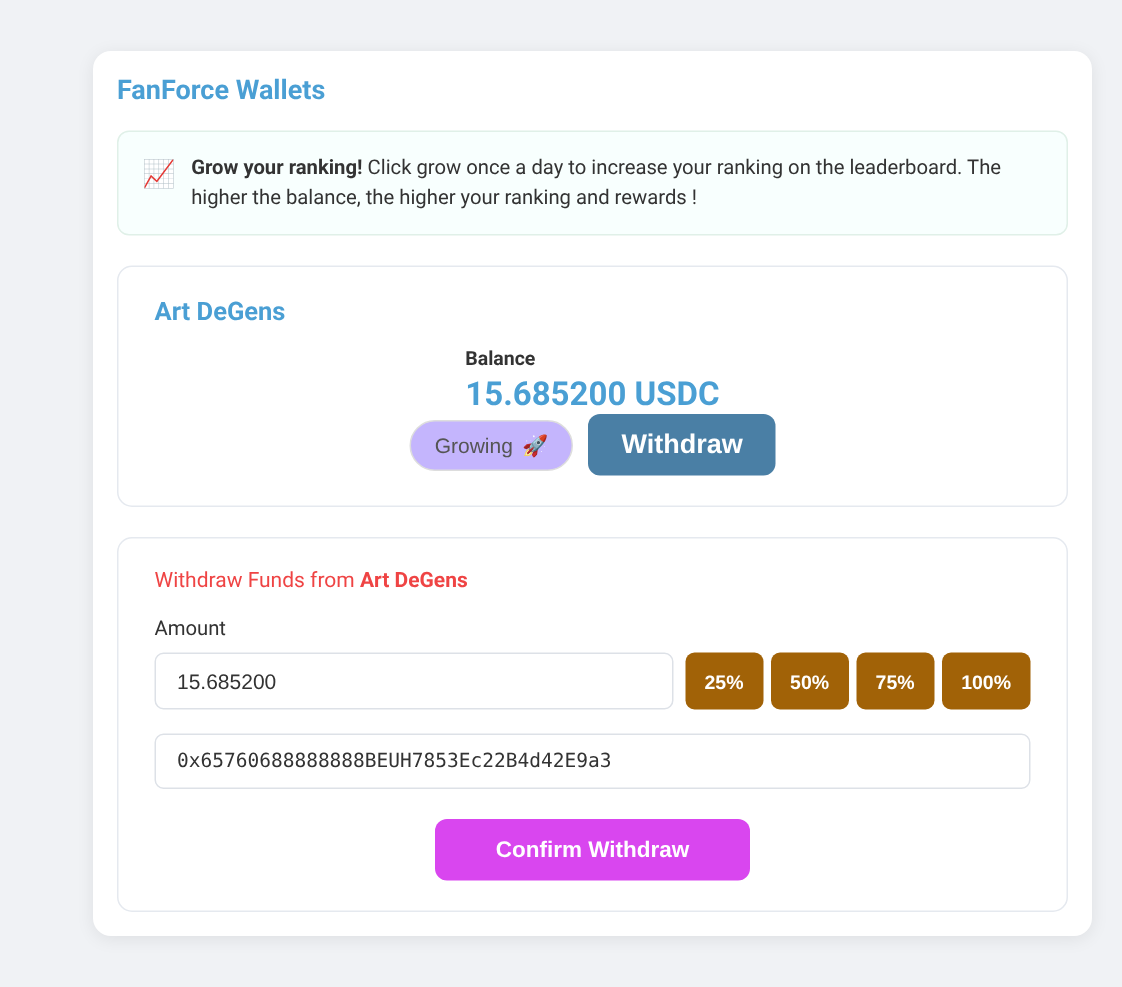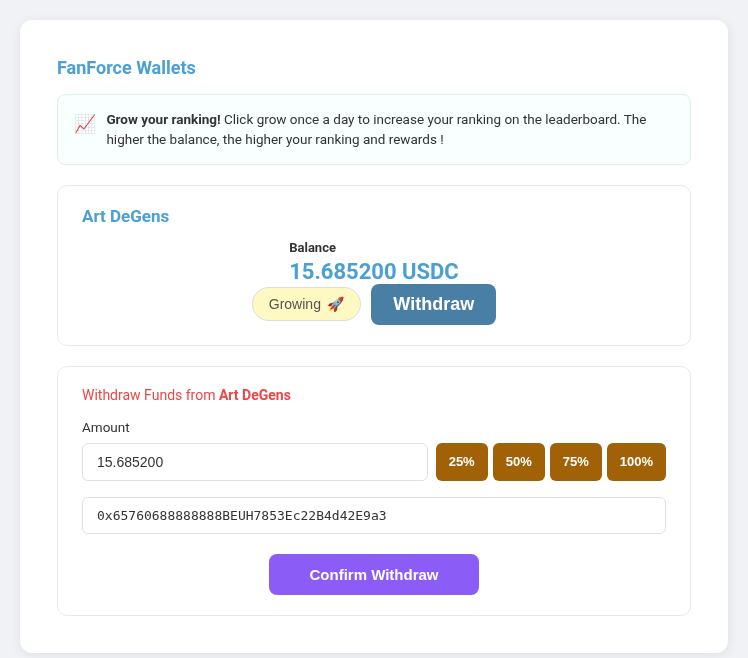--- a/index.html
+++ b/index.html
@@ -8,23 +8,24 @@
       background: #f0f2f5;
       display: flex;
       justify-content: center;
       align-items: center;
       min-height: 100vh;
       padding: 20px;
     }
     .container {
       background: #fff;
       border-radius: 12px;
-      padding: 37px;
+      padding: 16px;
       width: 720px;
       box-shadow: 0 2px 12px rgba(0,0,0,0.08);
+      margin-left: 42px;
     }
     .page-title {
       color: #4a9fd4;
       font-size: 18px;
       font-weight: 700;
       margin-bottom: 16px;
     }
     .banner {
       background: #f8fffe;
       border: 1px solid #e0f0e8;
@@ -98,21 +99,21 @@
       font-weight: 700;
       color: #4a9fd4;
     }
     .wallet-actions {
       display: flex;
       gap: 10px;
       align-items: center;
     }
     .growing-btn {
       border: 1px solid #ddd;
-      background: #fef9c3;
+      background: #c4b5fd;
       border-radius: 20px;
       padding: 8px 16px;
       font-size: 14px;
       color: #555;
       cursor: pointer;
       display: flex;
       align-items: center;
       gap: 6px;
     }
     .withdraw-btn {
@@ -181,21 +182,21 @@
       color: #333;
       font-family: monospace;
       outline: none;
       margin-bottom: 20px;
     }
     .confirm-row {
       display: flex;
       justify-content: center;
     }
     .confirm-btn {
-      background: #8b5cf6;
+      background: #d946ef;
       color: #fff;
       border: none;
       border-radius: 8px;
       padding: 12px 40px;
       font-size: 15px;
       font-weight: 600;
       cursor: pointer;
       min-width: 200px;
     }
   </style>

